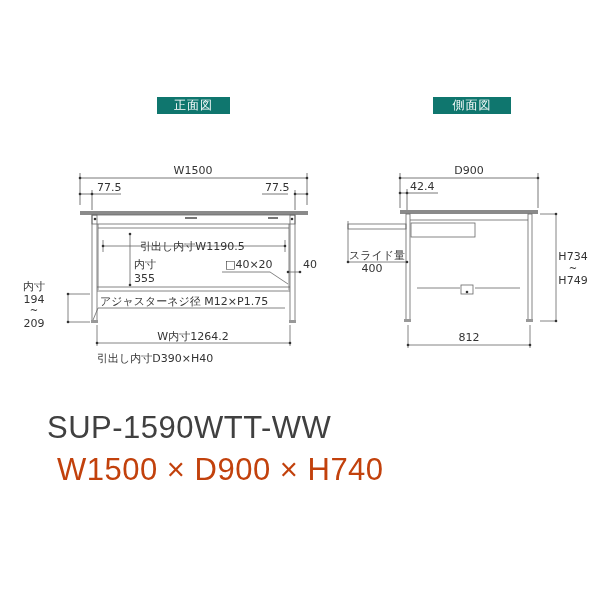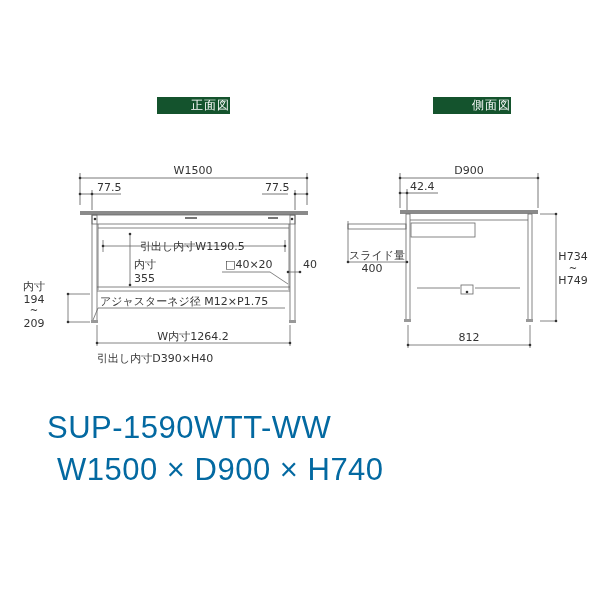--- a/index.html
+++ b/index.html
@@ -1,24 +1,24 @@
 <!DOCTYPE html>
 <html><head>
 <meta charset="utf-8">
 <style>
   html, body { margin: 0; padding: 0; background: #ffffff; }
   body { width: 600px; height: 600px; position: relative; overflow: hidden;
          font-family: "DejaVu Sans", "Liberation Sans", sans-serif; color: #222; }
-  .badge { position: absolute; background: #14532d; color: #fff; font-size: 12px;
-           text-align: right; line-height: 17px; height: 17px; letter-spacing: 1px; }
+  .badge { position: absolute; background: #0f766e; color: #fff; font-size: 12px;
+           text-align: center; line-height: 17px; height: 17px; letter-spacing: 1px; }
   svg { position: absolute; left: 0; top: 0; }
   .lbl { font-family: "DejaVu Sans", "Liberation Sans", sans-serif; fill: #333; }
-  .model { position: absolute; left: 47px; top: 410px; font-size: 31px; color: #0369a1;
+  .model { position: absolute; left: 47px; top: 410px; font-size: 31px; color: #404040;
            font-family: "Liberation Sans", "DejaVu Sans", sans-serif; letter-spacing: 0.5px; }
-  .dims { position: absolute; left: 57px; top: 452px; font-size: 31px; color: #0369a1;
+  .dims { position: absolute; left: 57px; top: 452px; font-size: 31px; color: #c2410c;
           font-family: "Liberation Sans", "DejaVu Sans", sans-serif; letter-spacing: 0.5px; }
 </style>
 </head>
 <body>
 
 <div class="badge" style="left:157px; top:97px; width:73px;">正面図</div>
 <div class="badge" style="left:433px; top:97px; width:78px;">側面図</div>
 
 <svg width="600" height="600" viewBox="0 0 600 600">
   <g stroke="#555" stroke-width="0.8" fill="none">

